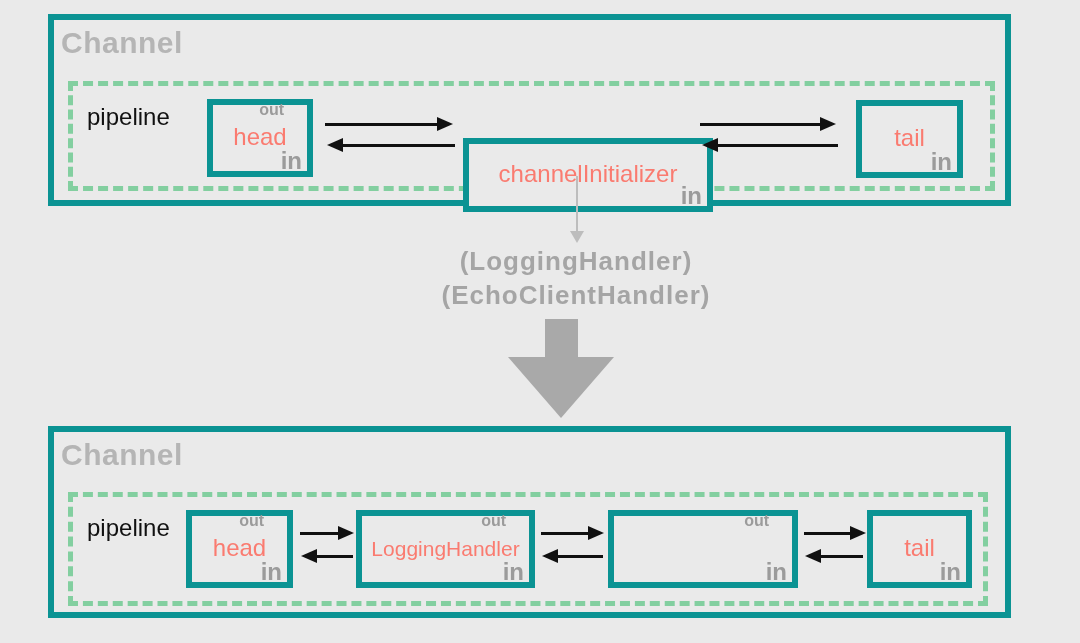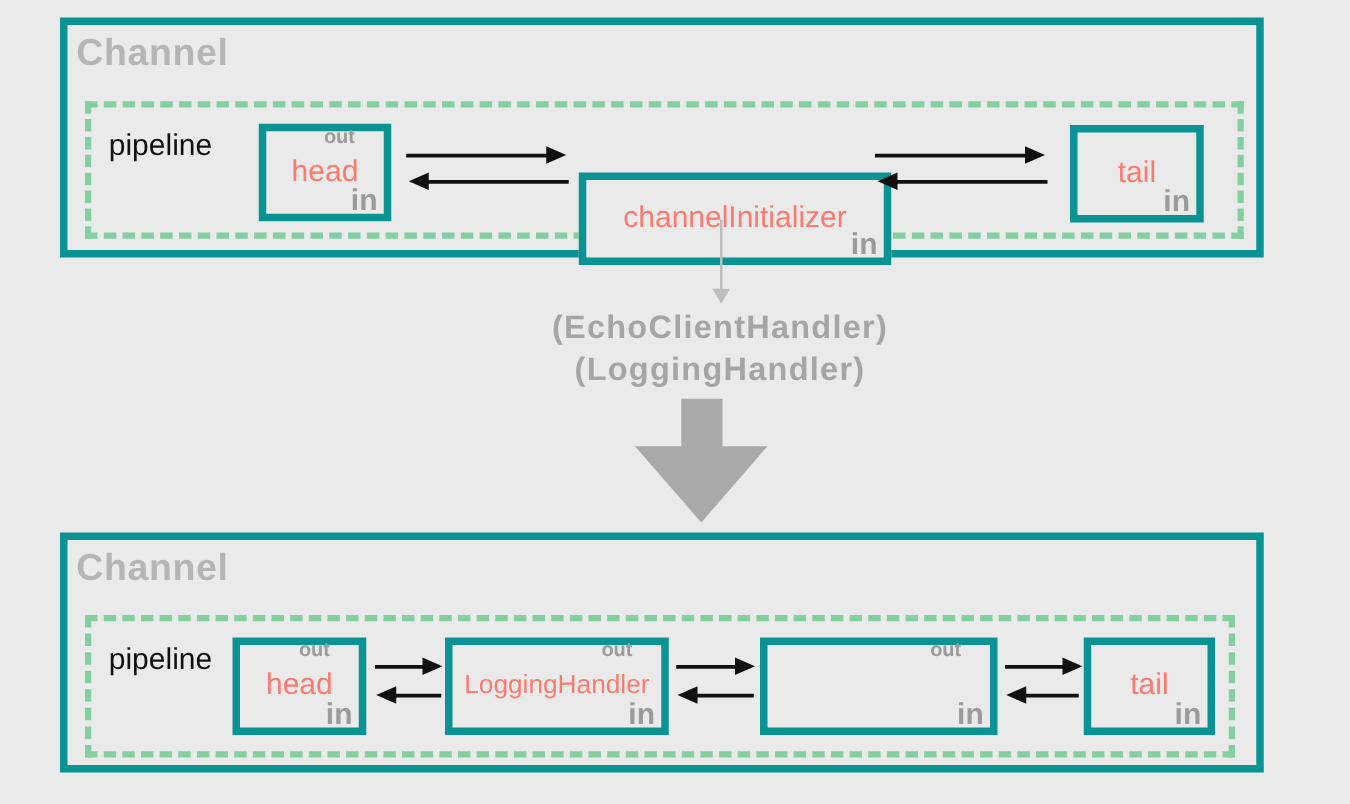--- a/index.html
+++ b/index.html
@@ -134,22 +134,22 @@
 
   <div class="node nt2">
     <span class="name">tail</span>
     <span class="in">in</span>
   </div>
 
   <div class="thin-line"></div>
   <div class="thin-head"></div>
 
   <div class="handler-list">
+    <div>(LoggingHandler)</div>
     <div>(EchoClientHandler)</div>
-    <div>(LoggingHandler)</div>
   </div>
 
   <div class="big-arrow-shaft"></div>
   <div class="big-arrow-head"></div>
 
   <div class="channel-frame ch-bottom"></div>
   <div class="channel-title t-bottom">Channel</div>
   <div class="pipeline-frame pl-bottom"></div>
   <div class="pipeline-label p-bottom">pipeline</div>
 

